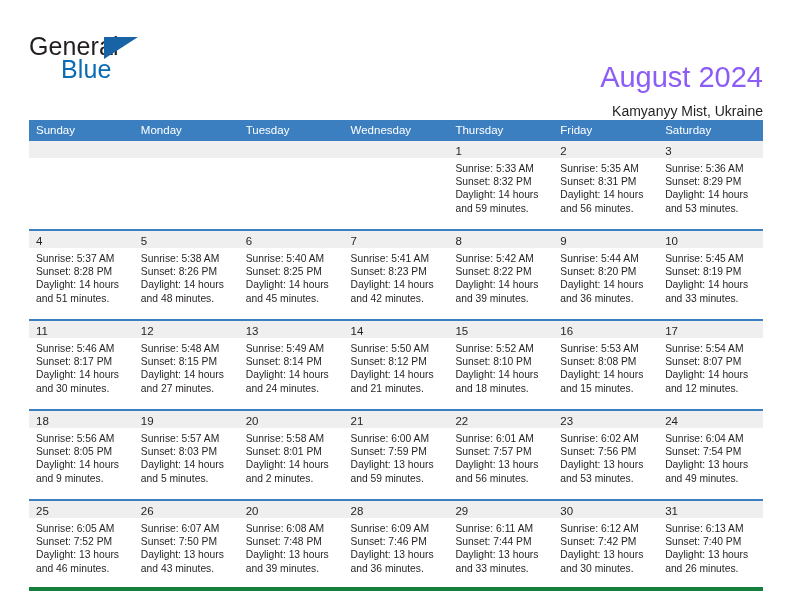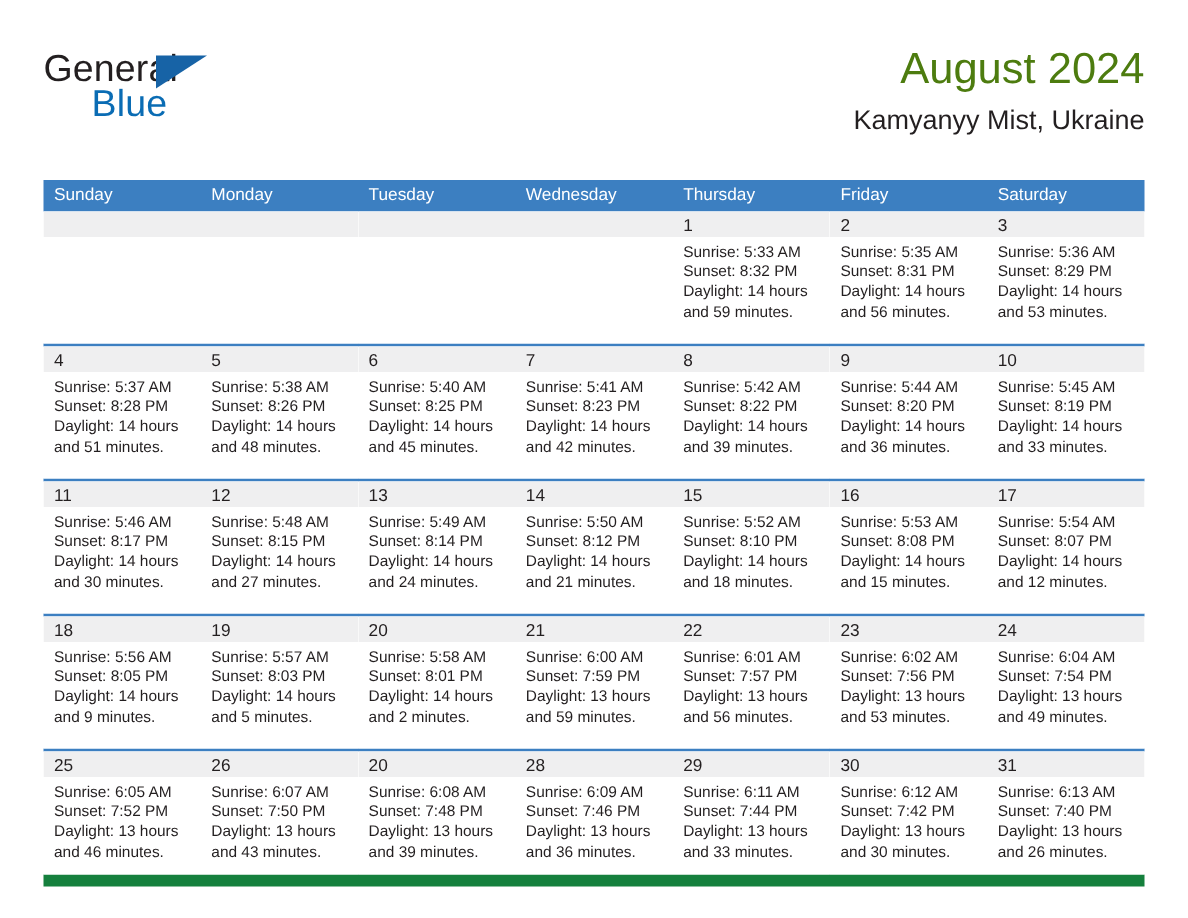--- a/index.html
+++ b/index.html
@@ -52,26 +52,27 @@
     border-bottom: 22px solid transparent;
   }
 
   .titles {
     position: absolute;
     right: 0; top: 0;
     text-align: right;
   }
   .cal-title {
     font-size: 29px;
-    color: #4d7c0f;
+    color: #8b5cf6;
     line-height: 36px;
     white-space: nowrap;
+    margin-top: 31px;
   }
   .cal-subtitle {
-    font-size: 18px;
+    font-size: 14px;
     color: #231f20;
     line-height: 22px;
     margin-top: 5px;
     white-space: nowrap;
   }
 
   
   .calendar {
     position: absolute;
     left: 29px; top: 104px;
@@ -91,21 +92,21 @@
     padding-left: 7px;
     white-space: nowrap;
     overflow: hidden;
   }
 
   .week {
     display: flex;
     border-bottom: 2px solid #3c7fc1;
     min-height: 90px;
   }
-  .week:last-child { border-bottom: 8px solid #15803d; }
+  .week:last-child { border-bottom: 4px solid #15803d; }
 
   .day {
     flex: 1 1 0;
     position: relative;
     background: #ffffff;
     padding: 0;
     overflow: hidden;
   }
   .day-numbar {
     background: #efeff0;

